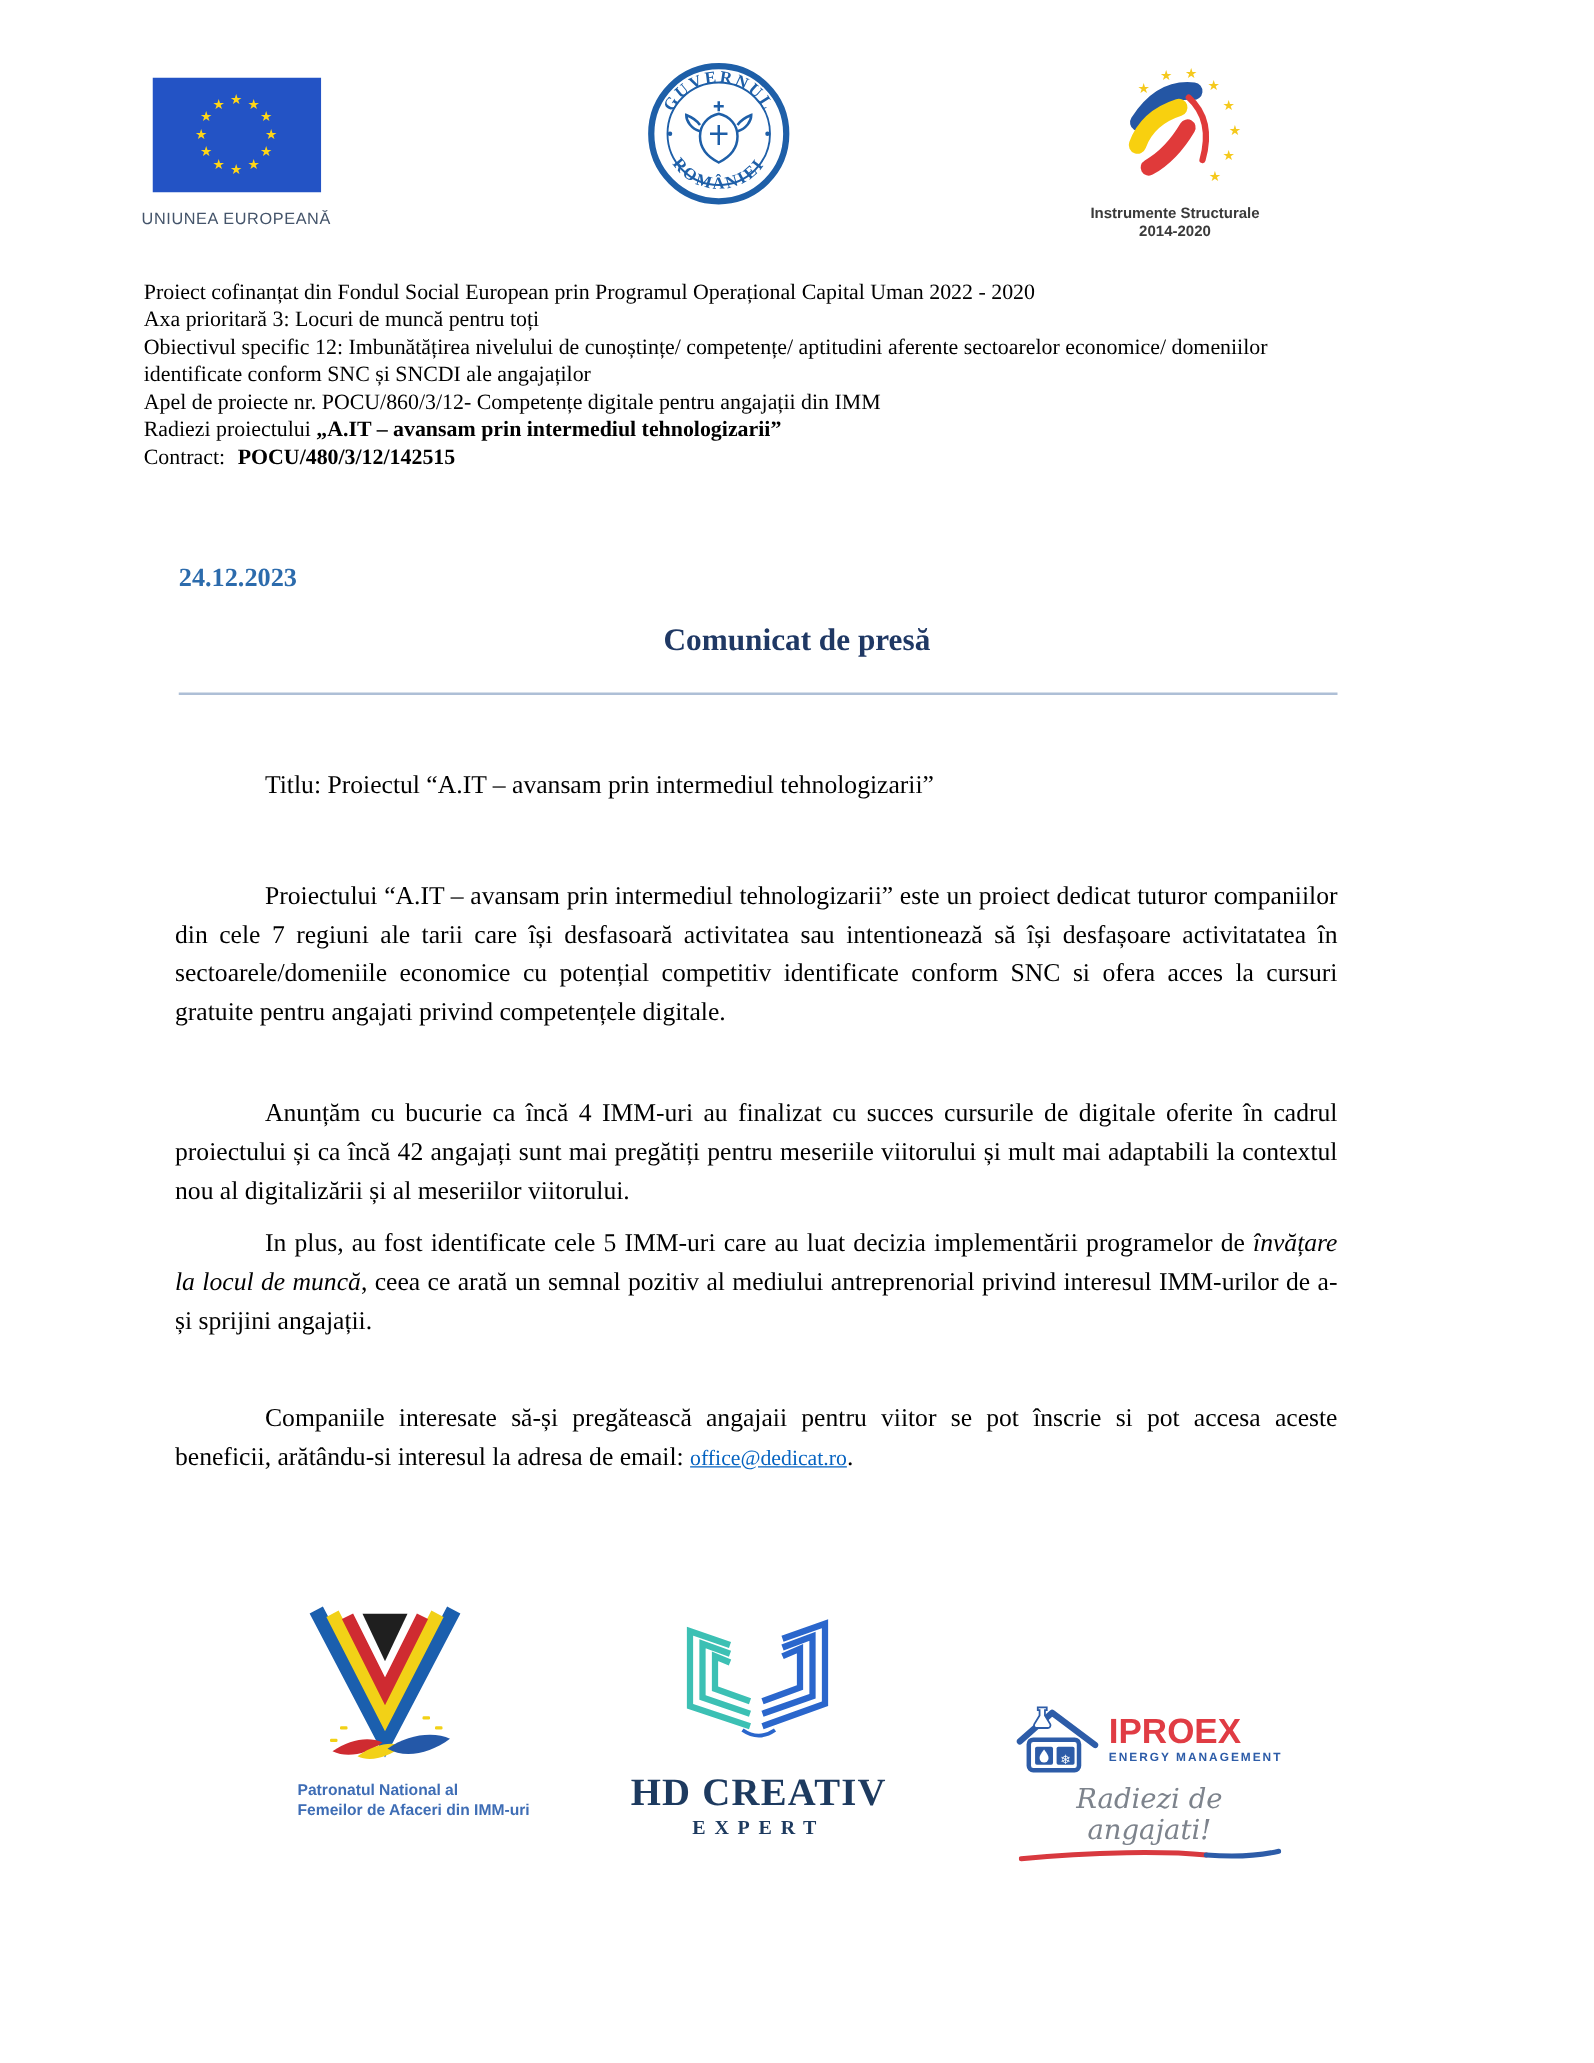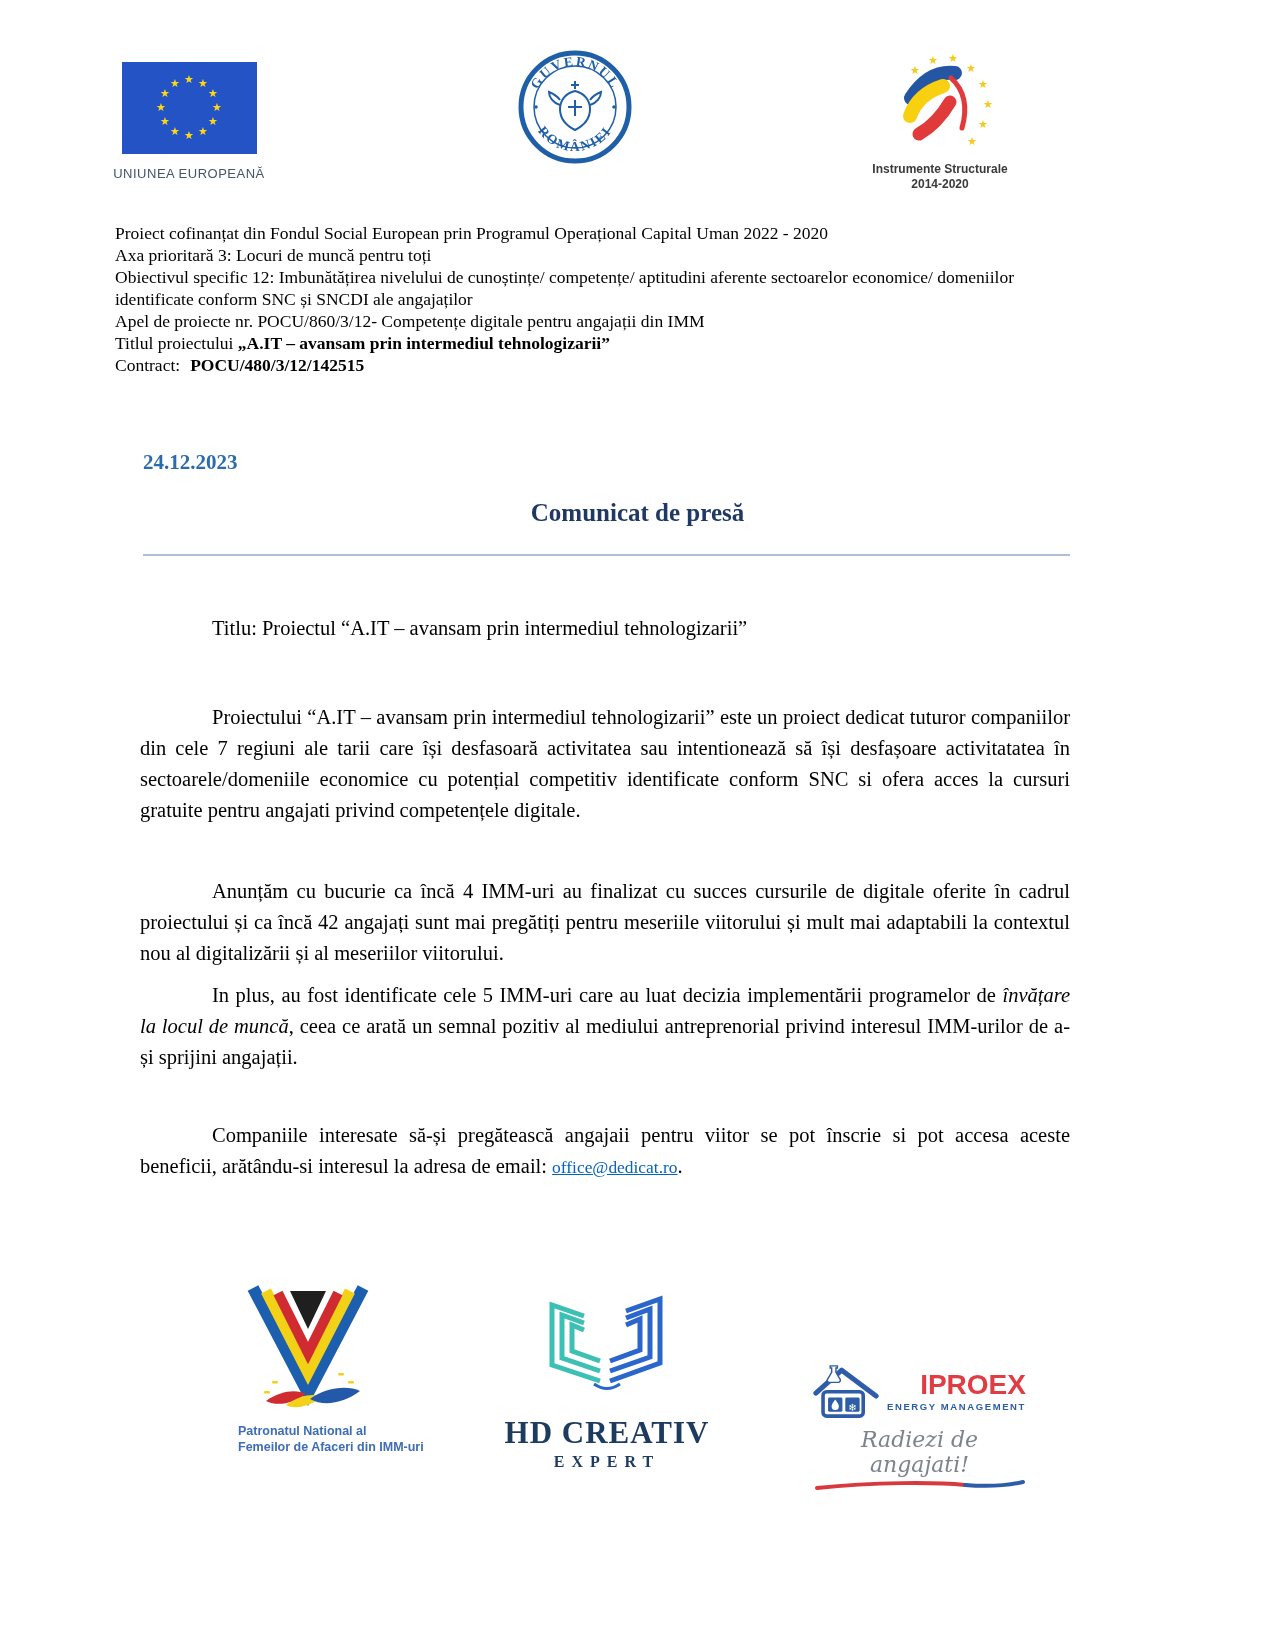--- a/index.html
+++ b/index.html
@@ -43,21 +43,21 @@
   
   .footer-patronatul { position:absolute; left:238px; top:1253px; width:205px; text-align:left; }
   .patronatul-caption { margin-top:4px; font-family:"Liberation Sans", sans-serif; font-size:12.5px; font-weight:bold; color:var(--caption-blue,#3e6db5); line-height:1.3; }
 
   .footer-hd { position:absolute; left:462px; top:1283px; width:290px; text-align:center; color:#1d3a5f; }
   .hd-name { font-size:31px; font-weight:bold; letter-spacing:1px; margin-top:16px; }
   .hd-sub { font-size:16px; font-weight:bold; letter-spacing:7px; margin-top:2px; }
 
   .footer-iproex { position:absolute; left:812px; top:1363px; width:215px; text-align:center; }
   .iproex-row { display:flex; align-items:center; justify-content:center; gap:8px; }
-  .iproex-text { text-align:right; }
+  .iproex-text { text-align:left; }
   .iproex-name { font-family:"Liberation Sans", sans-serif; font-size:28px; font-weight:bold; color:var(--iproex-red,#e03c44); line-height:1; }
   .iproex-sub { font-family:"Liberation Sans", sans-serif; font-size:9.5px; font-weight:bold; letter-spacing:1.6px; color:var(--energy-blue,#2d5ca8); margin-top:2px; }
   .iproex-tagline { font-family:"DejaVu Serif", serif; font-style:italic; font-size:22px; color:#7d838c; margin-top:8px; }
 </style>
 </head>
 <body>
 
 <div class="page">
 
   <div class="eu-logo">
@@ -126,21 +126,21 @@
       <div>Instrumente Structurale</div>
       <div>2014-2020</div>
     </div>
   </div>
 
   <section class="project-header">
     <p>Proiect cofinanțat din Fondul Social European prin Programul Operațional Capital Uman 2022 - 2020</p>
     <p>Axa prioritară 3: Locuri de muncă pentru toți</p>
     <p>Obiectivul specific 12: Imbunătățirea nivelului de cunoștințe/ competențe/ aptitudini aferente sectoarelor economice/ domeniilor identificate conform SNC și SNCDI ale angajaților</p>
     <p>Apel de proiecte nr. POCU/860/3/12- Competențe digitale pentru angajații din IMM</p>
-    <p><span>Titlul proiectului </span><span class="bold">„A.IT – avansam prin intermediul tehnologizarii”</span></p>
+    <p><span>Radiezi proiectului </span><span class="bold">„A.IT – avansam prin intermediul tehnologizarii”</span></p>
     <p><span>Contract:</span><span class="bold contract-value">POCU/480/3/12/142515</span></p>
   </section>
 
   <div class="date">24.12.2023</div>
   <h1 class="title">Comunicat de presă</h1>
   <hr class="rule">
 
   <main class="content">
     <p class="subject">Titlu: Proiectul “A.IT – avansam prin intermediul tehnologizarii”</p>
     <p class="para1">Proiectului  “A.IT – avansam prin intermediul tehnologizarii” este un proiect dedicat tuturor  companiilor din cele 7 regiuni ale tarii care își desfasoară activitatea sau intentionează să își desfașoare activitatatea în sectoarele/domeniile economice cu potențial competitiv identificate conform SNC  si ofera acces la cursuri gratuite pentru angajati privind competențele digitale.</p>

